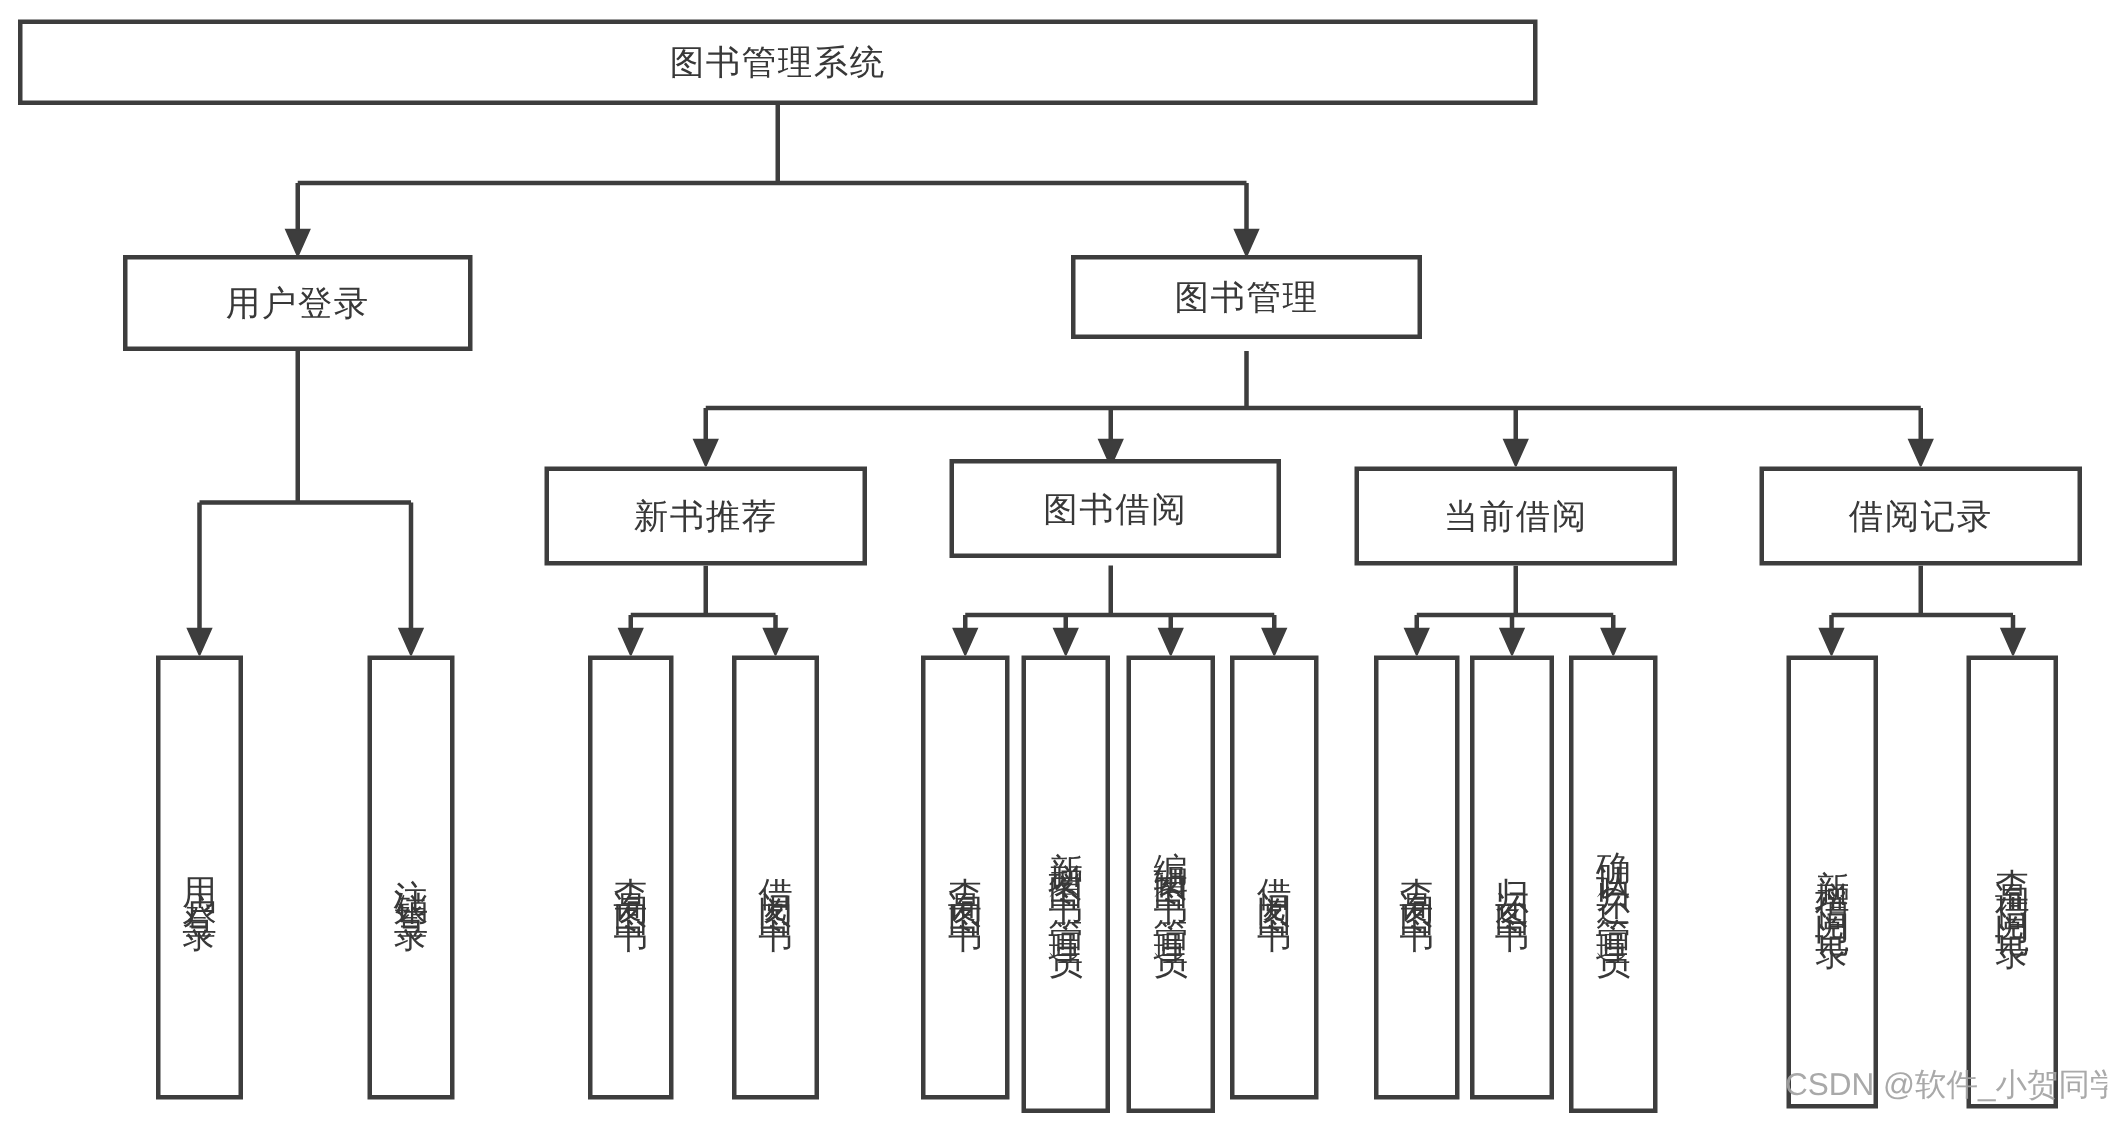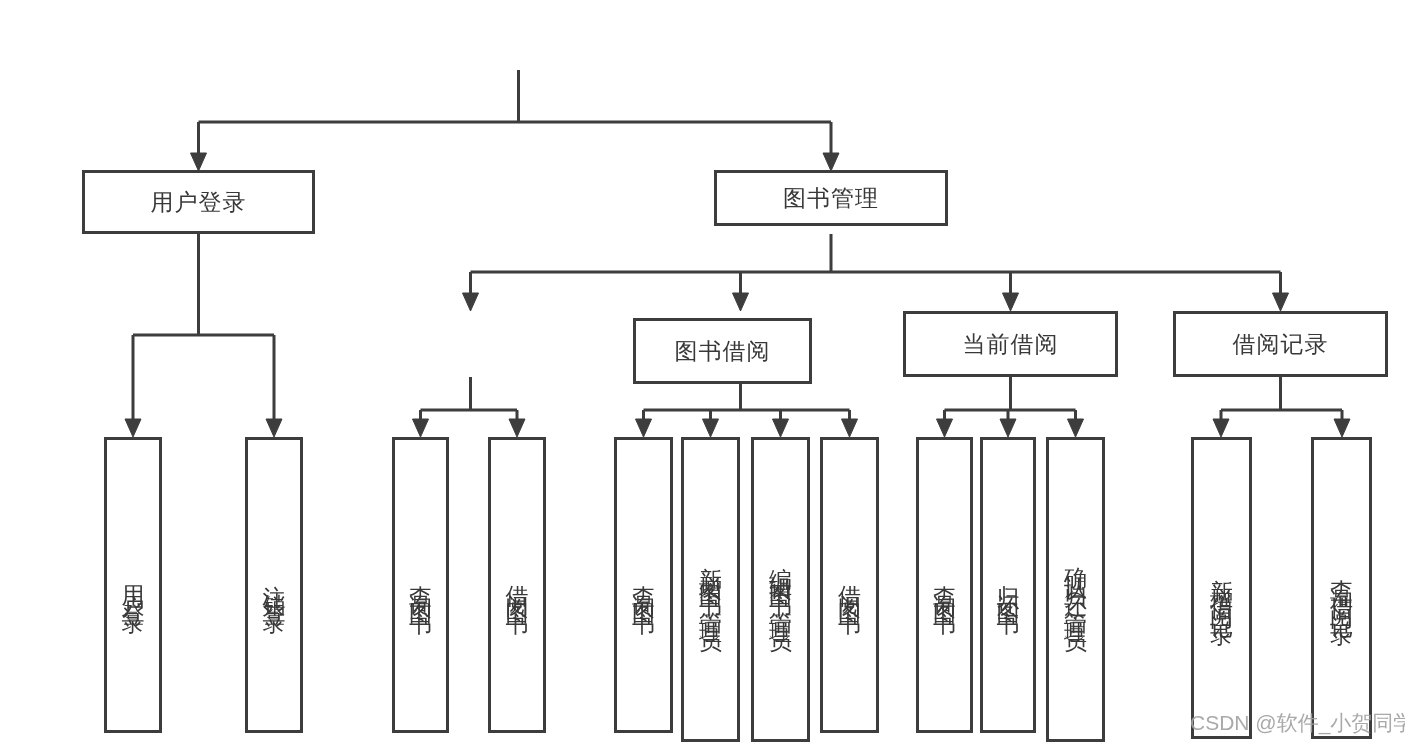--- a/index.html
+++ b/index.html
@@ -110,29 +110,35 @@
       <polygon points="1067.5,419 1083.5,419 1075.5,437"></polygon>
     </g>
 
     <g>
       <path d="M1280.5 377 V410 M1221 410 H1342 M1221 410 V421 M1342 410 V421"></path>
       <polygon points="1213,419 1229,419 1221,437"></polygon>
       <polygon points="1334,419 1350,419 1342,437"></polygon>
     </g>
   </svg>
 
+  <div class="box" style="left:12px;top:13px;width:1013px;height:57px;">
+    <span class="hlabel">图书管理系统</span>
+  </div>
 
   <div class="box" style="left:82px;top:170px;width:233px;height:64px;">
     <span class="hlabel">用户登录</span>
   </div>
   <div class="box" style="left:714px;top:170px;width:234px;height:56px;">
     <span class="hlabel">图书管理</span>
   </div>
 
-  <div class="box" style="left:633px;top:318px;width:179px;height:66px;">
+  <div class="box" style="left:363px;top:311px;width:215px;height:66px;">
+    <span class="hlabel">新书推荐</span>
+  </div>
+  <div class="box" style="left:633px;top:306px;width:221px;height:66px;">
     <span class="hlabel">图书借阅</span>
   </div>
   <div class="box" style="left:903px;top:311px;width:215px;height:66px;">
     <span class="hlabel">当前借阅</span>
   </div>
   <div class="box" style="left:1173px;top:311px;width:215px;height:66px;">
     <span class="hlabel">借阅记录</span>
   </div>
 
   <div class="box" style="left:104px;top:437px;width:58px;height:296px;">

